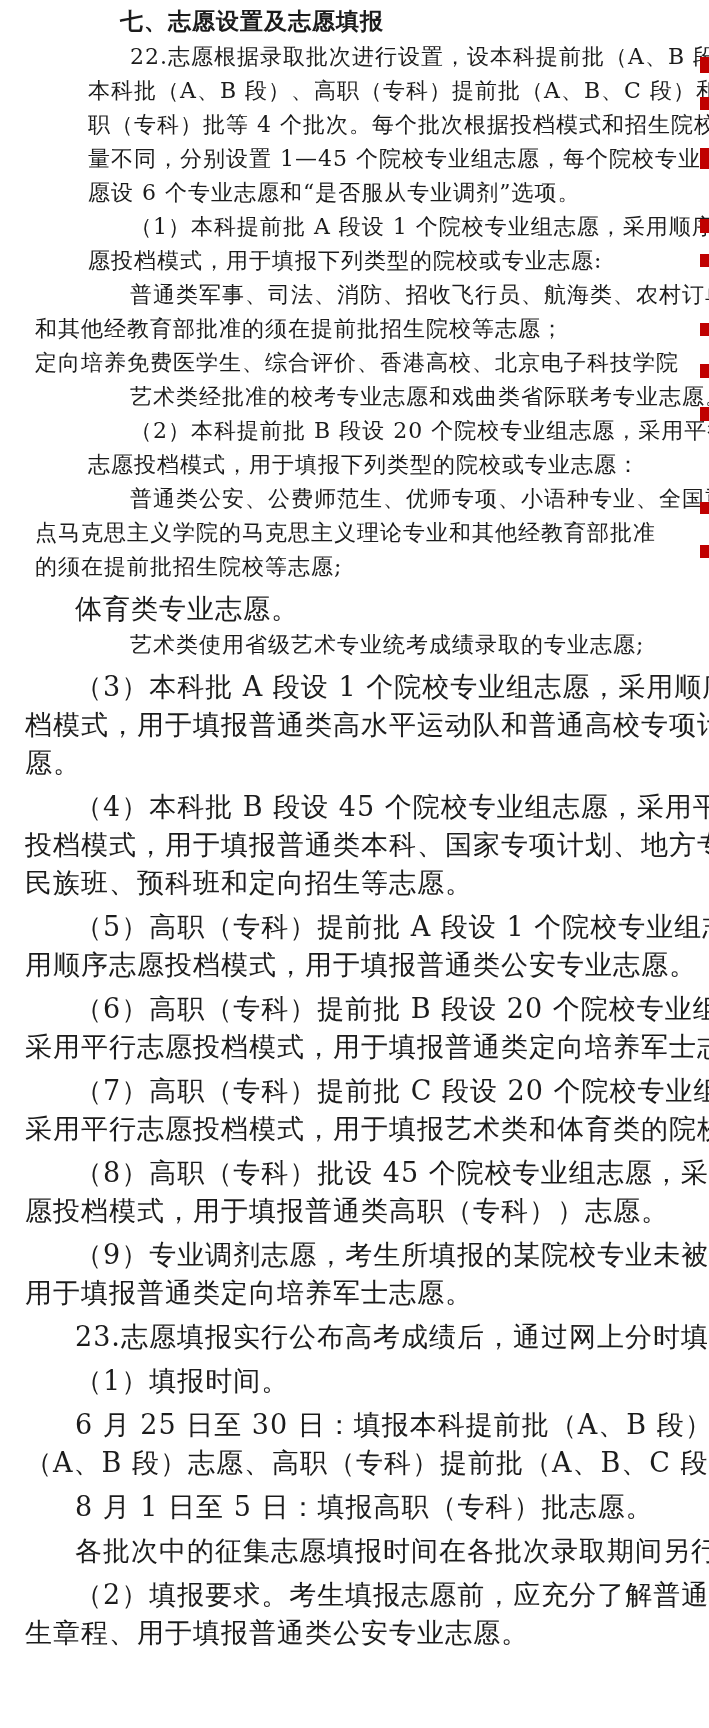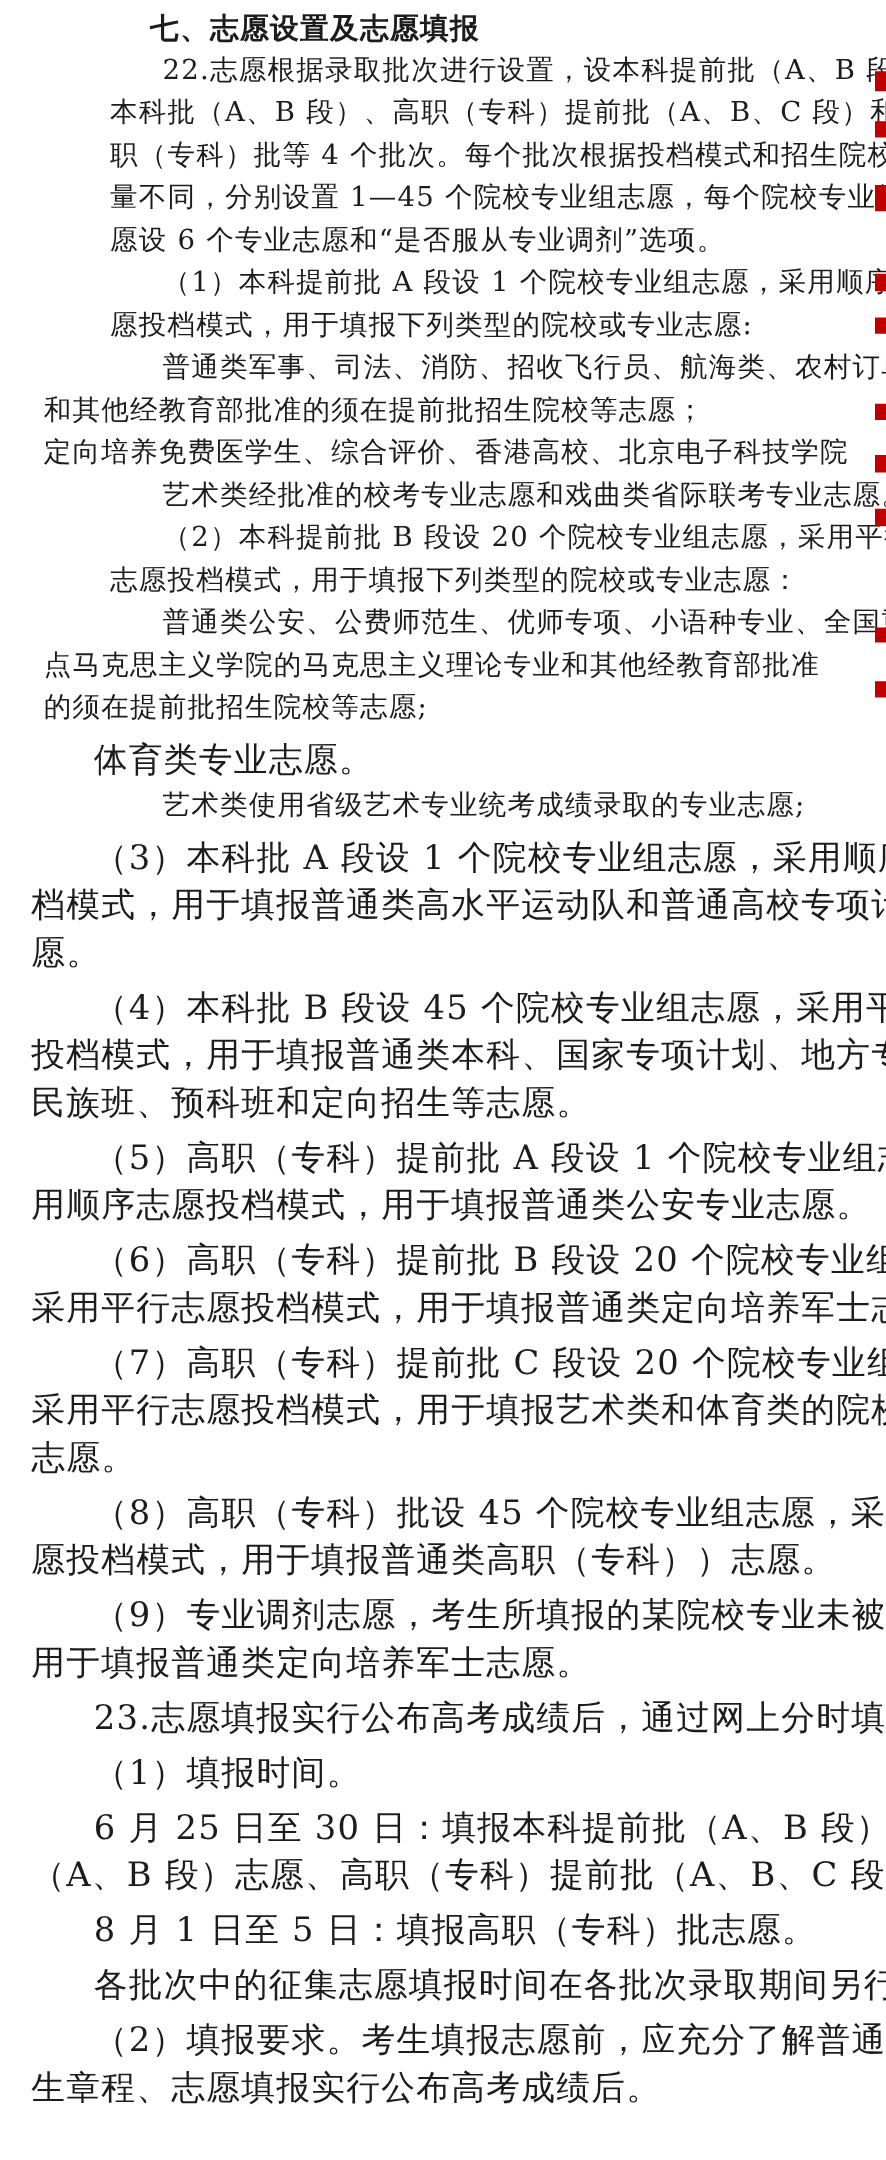--- a/index.html
+++ b/index.html
@@ -9,21 +9,21 @@
     min-height:1728px;
     margin:0 auto;
     background:#ffffff;
     overflow:hidden;
     color:#1c1c1c;
     font-family:"DejaVu Serif","Liberation Serif",serif;
     padding-top:6px;
     box-sizing:border-box;
   }
   #doc-heading{
-    font-family:Liberation Serif, serif;
+    font-family:Liberation Mono, monospace;
     font-weight:bold;
     font-size:23px;
     line-height:34px;
     margin-left:120px;
     letter-spacing:1px;
     white-space:nowrap;
   }
   .line{white-space:nowrap;}
   
   .l-s1{font-size:22px;line-height:34px;letter-spacing:1px;}
@@ -71,33 +71,32 @@
       <div class="line l-s2 m-e">愿。</div>
       <div class="line l-s2 m-d gap">（4）本科批 B 段设 45 个院校专业组志愿，采用平行志愿</div>
       <div class="line l-s2 m-e">投档模式，用于填报普通类本科、国家专项计划、地方专项计划、</div>
       <div class="line l-s2 m-e">民族班、预科班和定向招生等志愿。</div>
       <div class="line l-s2 m-d gap">（5）高职（专科）提前批 A 段设 1 个院校专业组志愿，采</div>
       <div class="line l-s2 m-e">用顺序志愿投档模式，用于填报普通类公安专业志愿。</div>
       <div class="line l-s2 m-d gap">（6）高职（专科）提前批 B 段设 20 个院校专业组志愿，</div>
       <div class="line l-s2 m-e">采用平行志愿投档模式，用于填报普通类定向培养军士志愿。</div>
       <div class="line l-s2 m-d gap">（7）高职（专科）提前批 C 段设 20 个院校专业组志愿，</div>
       <div class="line l-s2 m-e">采用平行志愿投档模式，用于填报艺术类和体育类的院校或专业</div>
-      <div class="line l-s2 m-e">志愿。</div>
       <div class="line l-s2 m-d gap">（8）高职（专科）批设 45 个院校专业组志愿，采用平行志</div>
       <div class="line l-s2 m-e">愿投档模式，用于填报普通类高职（专科））志愿。</div>
       <div class="line l-s2 m-d gap">（9）专业调剂志愿，考生所填报的某院校专业未被录取时，</div>
       <div class="line l-s2 m-e">用于填报普通类定向培养军士志愿。</div>
       <div class="line l-s2 m-d gap">23.志愿填报实行公布高考成绩后，通过网上分时填报。</div>
       <div class="line l-s2 m-d gap">（1）填报时间。</div>
       <div class="line l-s2 m-d gap">6 月 25 日至 30 日：填报本科提前批（A、B 段）、本科批</div>
       <div class="line l-s2 m-e">（A、B 段）志愿、高职（专科）提前批（A、B、C 段）志愿。</div>
       <div class="line l-s2 m-d gap">8 月 1 日至 5 日：填报高职（专科）批志愿。</div>
       <div class="line l-s2 m-d gap">各批次中的征集志愿填报时间在各批次录取期间另行向社</div>
       <div class="line l-s2 m-d gap">（2）填报要求。考生填报志愿前，应充分了解普通高校招</div>
-      <div class="line l-s2 m-e">生章程、志愿填报实行公布高考成绩后。</div>
+      <div class="line l-s2 m-e">生章程、用于填报普通类公安专业志愿。</div>
     </div>
   <div id="markers">
       <div class="edge-marker" style="top: 57px; height: 16px; background: rgb(192, 0, 0);"></div>
       <div class="edge-marker" style="top: 97px; height: 13px; background: rgb(192, 0, 0);"></div>
       <div class="edge-marker" style="top: 148px; height: 21px; background: rgb(192, 0, 0);"></div>
       <div class="edge-marker" style="top: 219px; height: 14px; background: rgb(192, 0, 0);"></div>
       <div class="edge-marker" style="top: 254px; height: 13px; background: rgb(192, 0, 0);"></div>
       <div class="edge-marker" style="top: 323px; height: 13px; background: rgb(192, 0, 0);"></div>
       <div class="edge-marker" style="top: 364px; height: 14px; background: rgb(192, 0, 0);"></div>
       <div class="edge-marker" style="top: 407px; height: 14px; background: rgb(192, 0, 0);"></div>

